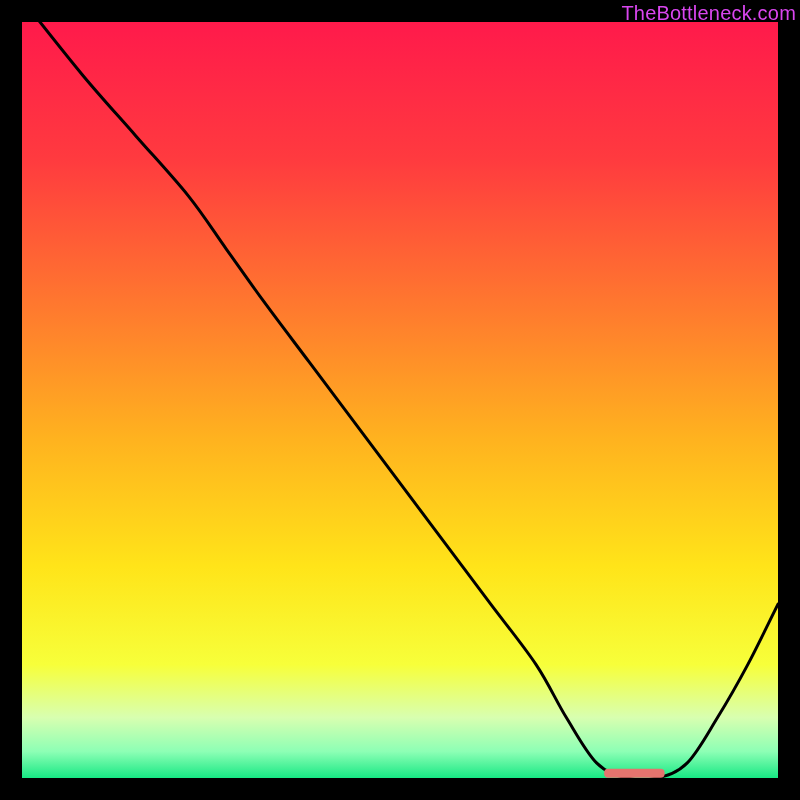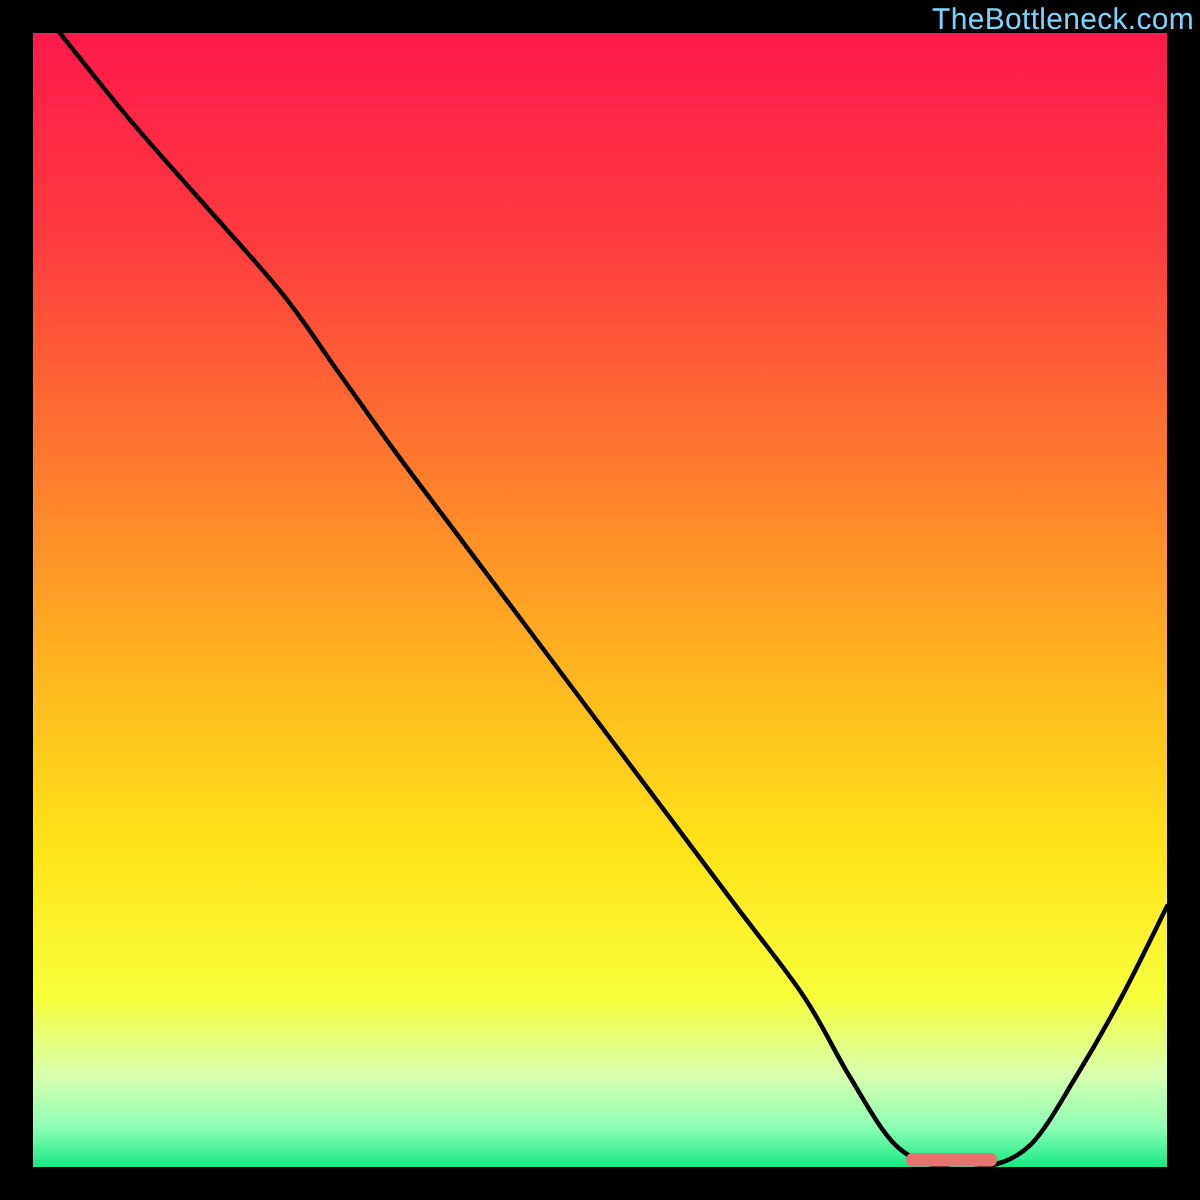--- a/index.html
+++ b/index.html
@@ -25,21 +25,21 @@
     top: 0;
     width: 756px;
     height: 756px;
   }
   .attribution {
     position: absolute;
     top: 2px;
     right: 4px;
     font-size: 20px;
     font-weight: 500;
-    color: #7dd3fc;
+    color: #d946ef;
     letter-spacing: 0.2px;
   }
 </style>
 </head>
 <body>
 
 <div class="frame">
   <svg class="plot" viewBox="0 0 756 756" preserveAspectRatio="none">
     <defs>
       <linearGradient id="heat" x1="0" y1="0" x2="0" y2="1">

